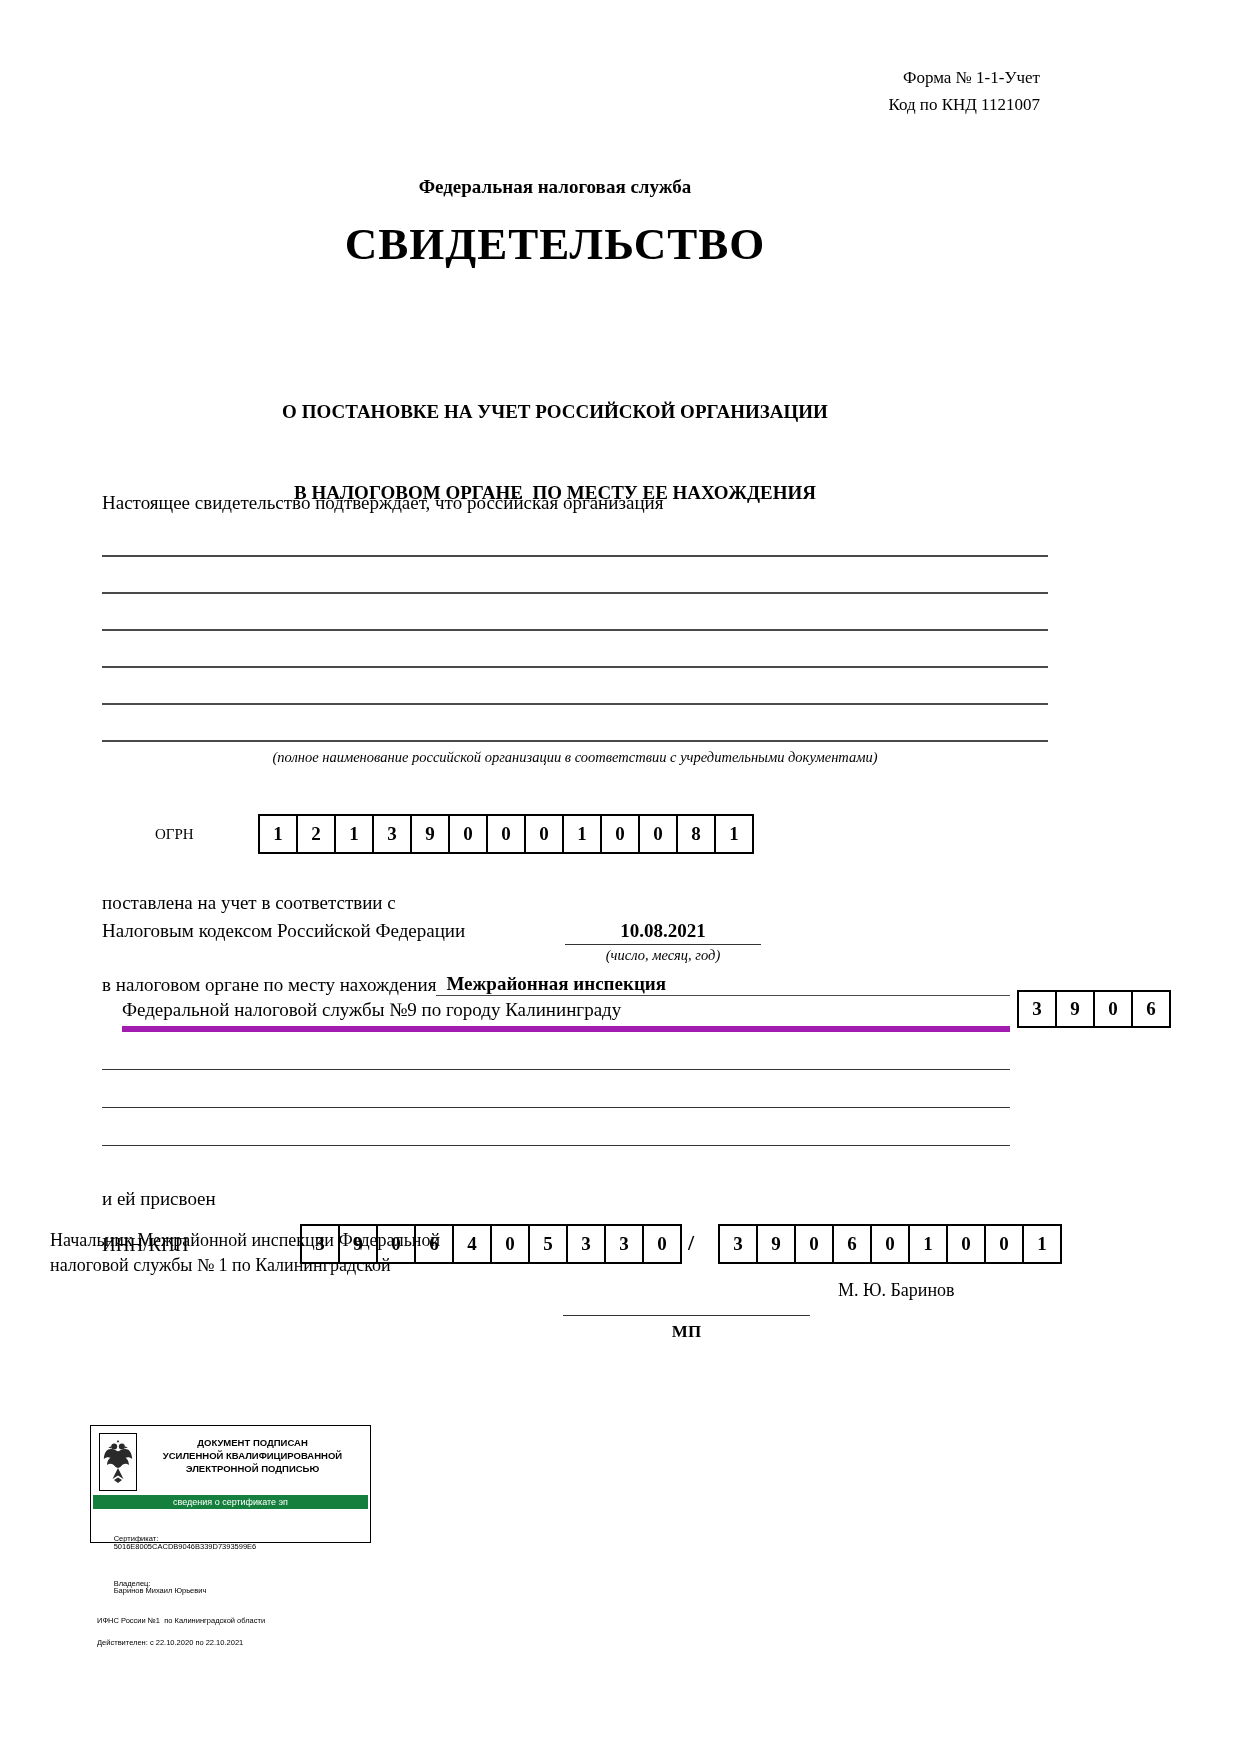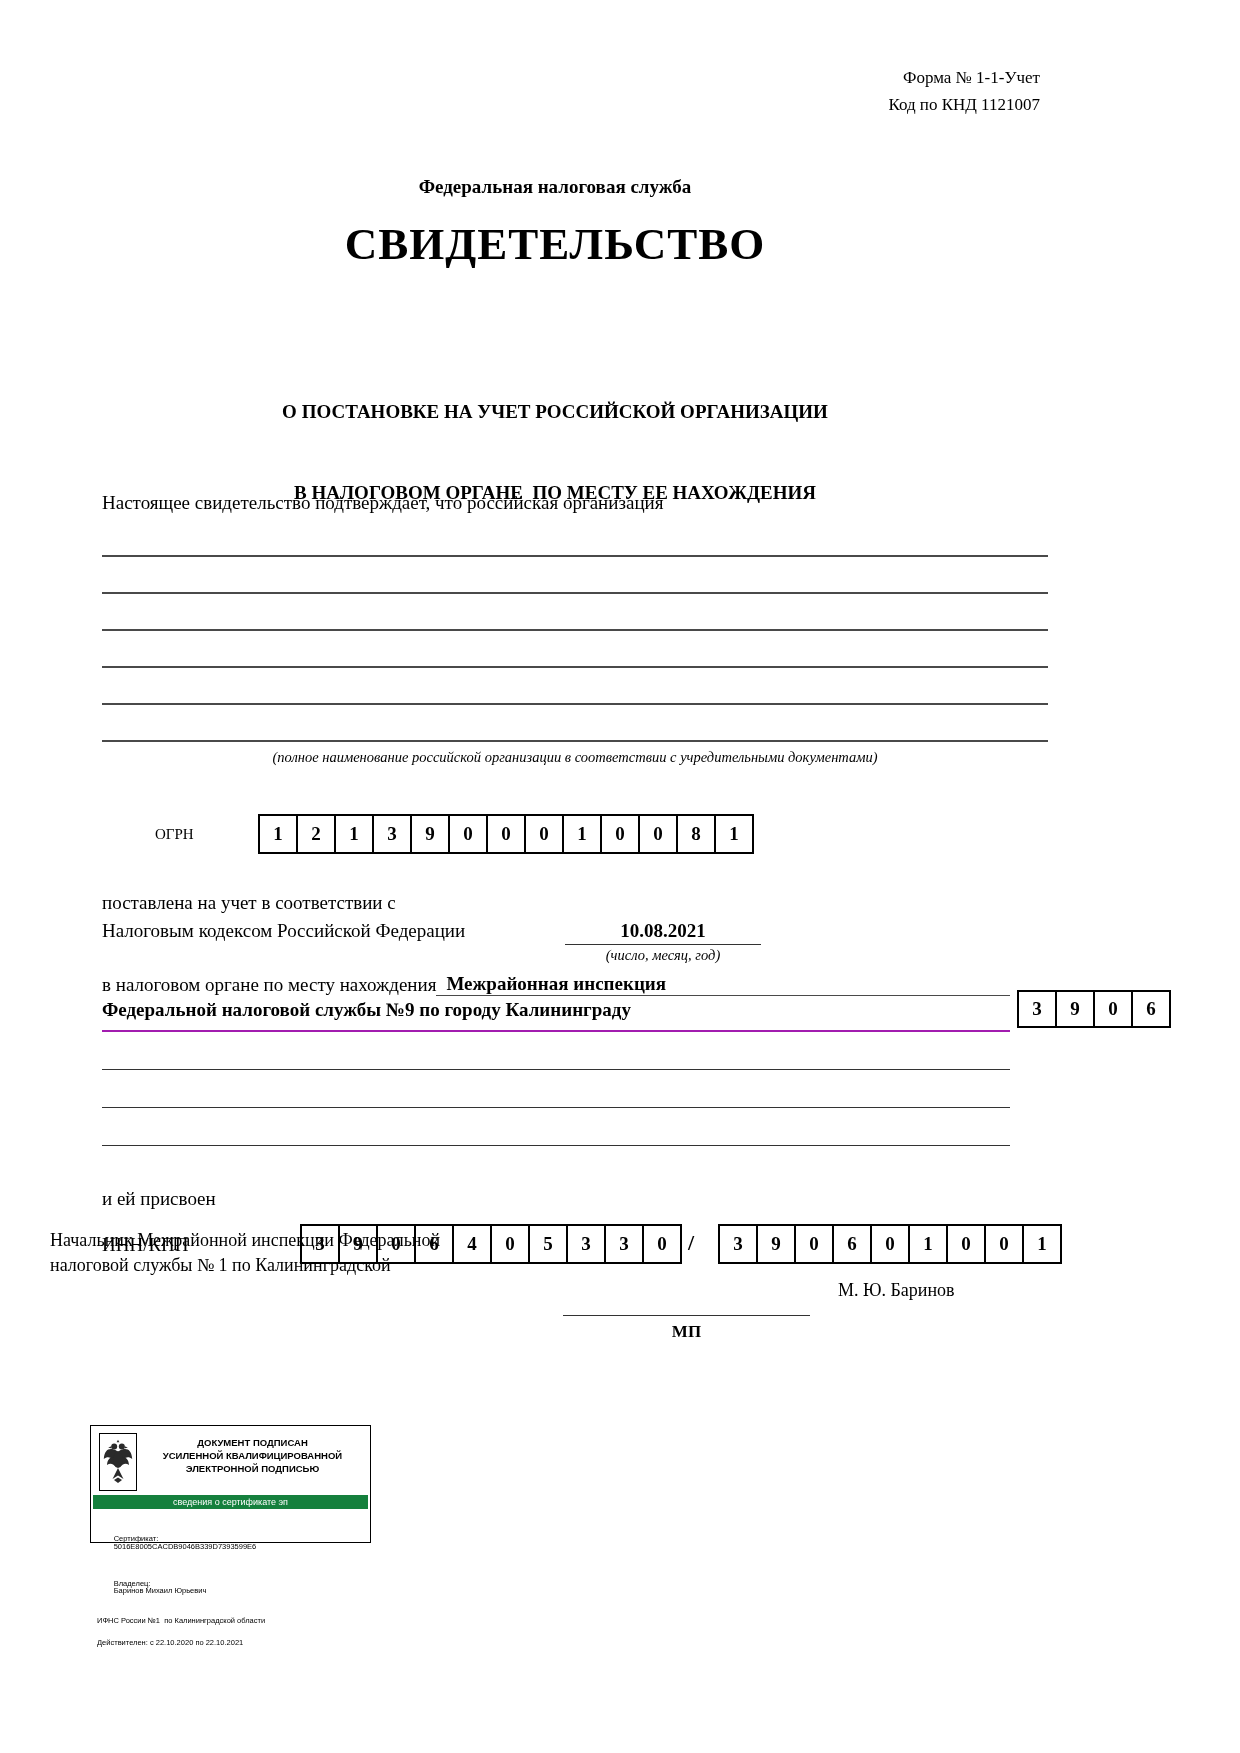--- a/index.html
+++ b/index.html
@@ -41,21 +41,21 @@
   .reg-block { top:892px; }
   .reg-line { height:28px; }
   .date-wrap { position:absolute; left:565px; top:920px; width:196px; text-align:center; }
   .date-value { font-weight:bold; font-size:19px; border-bottom:1.5px solid #333; padding-bottom:2px; }
   .date-caption { font-style:italic; font-size:14.5px; margin-top:2px; }
 
   .tax-block { top:969px; width:908px; }
   .tax-row1 { display:flex; align-items:flex-end; height:27px; }
   .tax-prefix { white-space:pre; }
   .tax-office1 { flex:1; font-weight:bold; padding-left:10px; border-bottom:1.5px solid #4a4a4a; }
-  .tax-office2 { font-weight:bold; height:36px; padding-top:3px; border-bottom:2px solid #a21caf; box-sizing:border-box; }
+  .tax-office2 { font-weight:normal; height:36px; padding-top:3px; border-bottom:6px solid #a21caf; box-sizing:border-box;margin-left:20px; }
   .tax-ruled { height:37px; border-bottom:1.5px solid #333; }
   .code-boxes { left:1017px; top:990px; }
   .code-boxes .cell { width:40px; height:38px; line-height:34px; }
 
   .assigned { position:absolute; left:102px; top:1188px; font-size:19px; }
   .innkpp-label { position:absolute; left:102px; top:1234px; font-size:19px; }
   .inn-boxes { left:300px; top:1224px; }
   .kpp-boxes { left:718px; top:1224px; }
   .slash-sep { position:absolute; left:688px; top:1230px; font-size:22px; font-weight:bold; }
 

